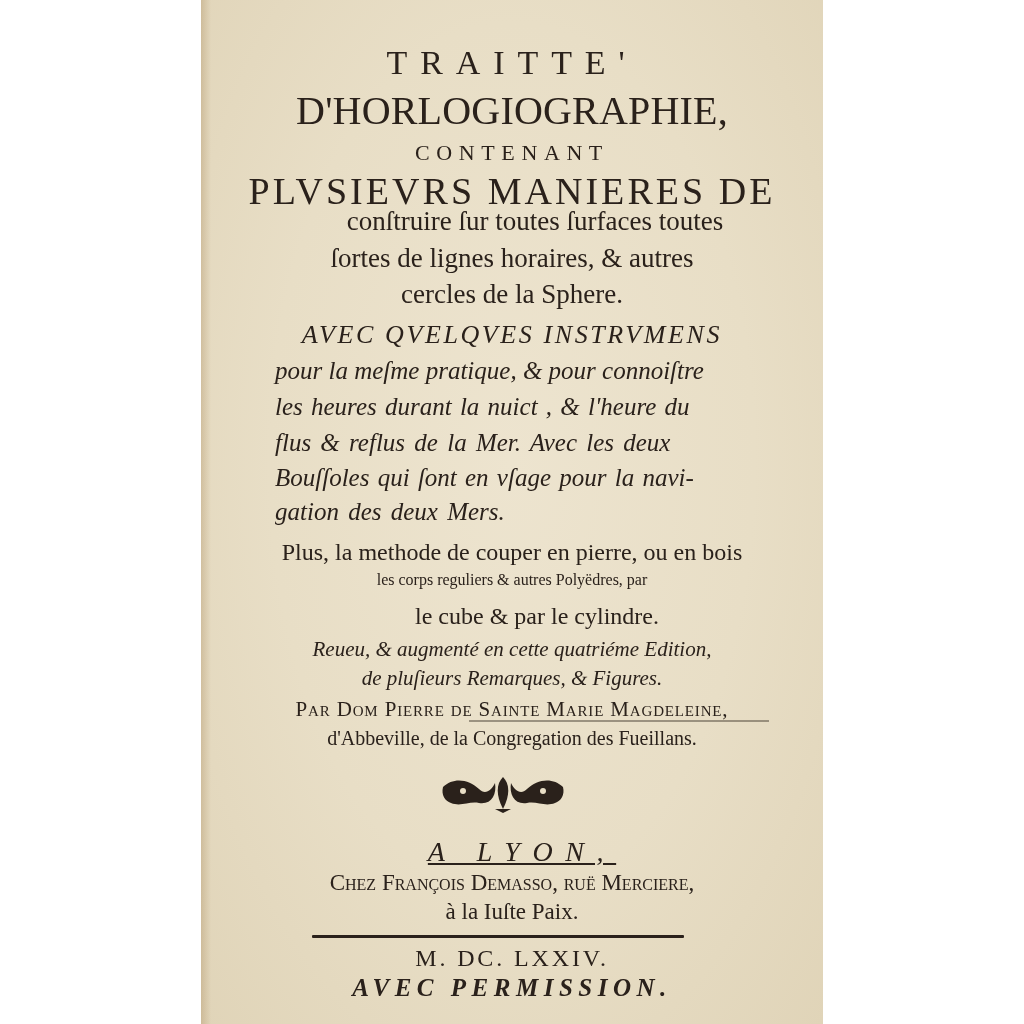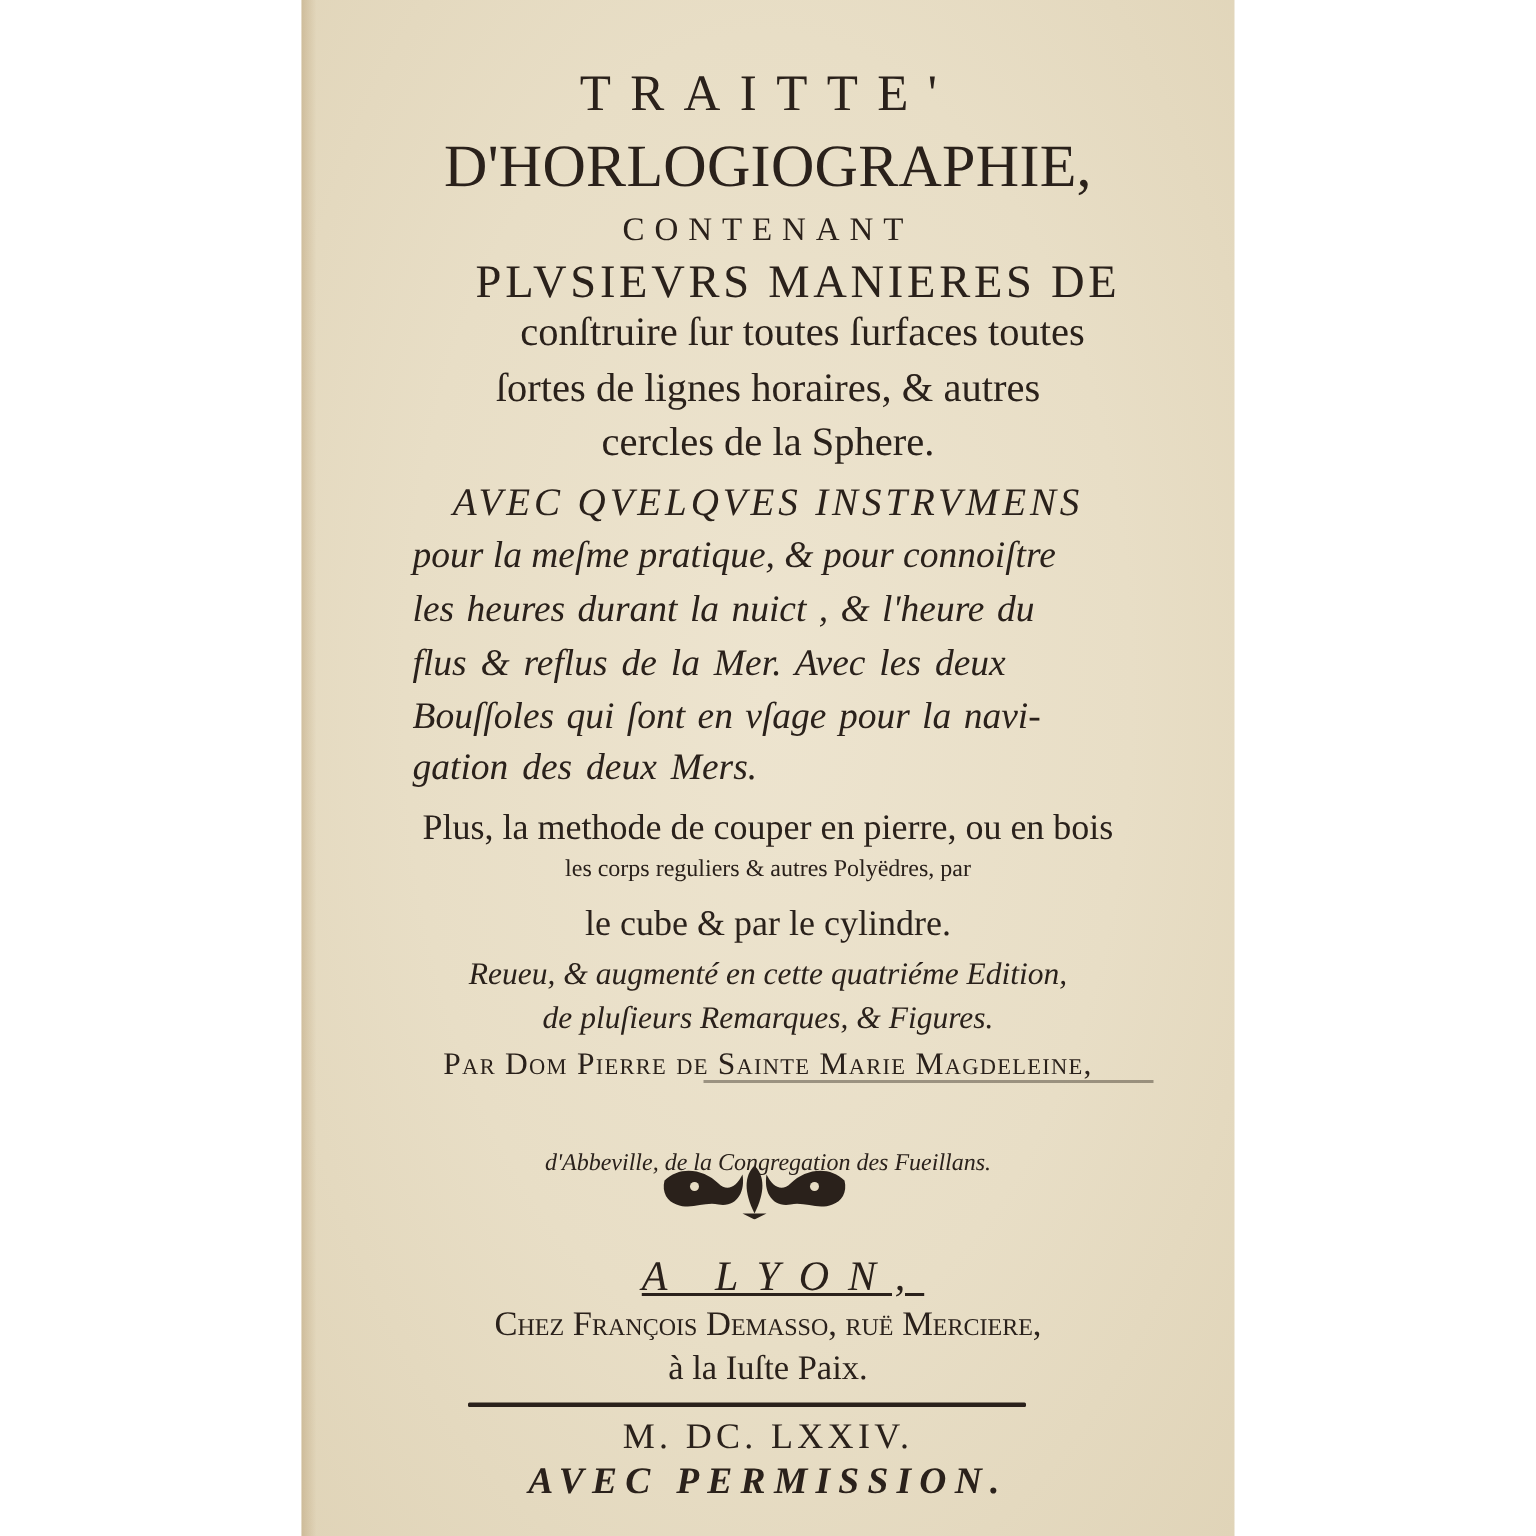--- a/index.html
+++ b/index.html
@@ -23,42 +23,42 @@
   .under { position:absolute; left:268px; top:720px; width:300px; height:2px; background:rgba(60,50,40,0.45); }
 </style>
 </head>
 <body>
 
 <div class="page">
 
   <div class="line" style="top:46px;font-size:34px;letter-spacing:0.38em;padding-left:0;">TRAITTE'</div>
   <div class="line" style="top:91px;font-size:40px;letter-spacing:0.005em;">D'HORLOGIOGRAPHIE,</div>
   <div class="line" style="top:142px;font-size:22px;letter-spacing:0.3em;">CONTENANT</div>
-  <div class="line caps" style="top:172px;font-size:31px;letter-spacing:0.08em;margin-left:20px;">PLVSIEVRS MANIERES DE</div>
+  <div class="line caps" style="top:172px;font-size:38px;letter-spacing:0.08em;">PLVSIEVRS MANIERES DE</div>
   <div class="line" style="top:208px;font-size:27px;padding-left:23px;">conſtruire ſur toutes ſurfaces toutes</div>
   <div class="line" style="top:245px;font-size:27px;">ſortes de lignes horaires, &amp; autres</div>
   <div class="line" style="top:281px;font-size:27px;">cercles de la Sphere.</div>
 
   <div class="line it caps" style="top:322px;font-size:26px;letter-spacing:0.1em;padding-right:4px;">AVEC QVELQVES INSTRVMENS</div>
   <div class="line it" style="top:358px;font-size:25px;left:74px;width:500px;text-align:left;">pour la meſme pratique, &amp; pour connoiſtre</div>
   <div class="line it" style="top:394px;font-size:25px;left:74px;width:500px;text-align:left;word-spacing:2px;">les heures durant la nuict , &amp; l'heure du</div>
   <div class="line it" style="top:430px;font-size:25px;left:74px;width:500px;text-align:left;word-spacing:3px;">flus &amp; reflus de la Mer. Avec les deux</div>
   <div class="line it" style="top:465px;font-size:25px;left:74px;width:500px;text-align:left;word-spacing:2px;">Bouſſoles qui ſont en vſage pour la navi-</div>
   <div class="line it" style="top:499px;font-size:25px;left:74px;width:500px;text-align:left;word-spacing:3px;">gation des deux Mers.</div>
 
   <div class="line" style="top:540px;font-size:24px;">Plus, la methode de couper en pierre, ou en bois</div>
   <div class="line" style="top:572px;font-size:16px;">les corps reguliers &amp; autres Polyëdres, par</div>
-  <div class="line" style="top:604px;font-size:24px;">le cube &amp; par le cylindre.</div>
+  <div class="line" style="top:604px;font-size:24px;margin-left:25px;">le cube &amp; par le cylindre.</div>
 
   <div class="line it" style="top:639px;font-size:21px;">Reueu, &amp; augmenté en cette quatriéme Edition,</div>
   <div class="line it" style="top:668px;font-size:21px;">de pluſieurs Remarques, &amp; Figures.</div>
 
   <div class="line sc" style="top:699px;font-size:21px;letter-spacing:0.04em;">Par Dom Pierre de Sainte Marie Magdeleine,</div>
   <div class="under"></div>
-  <div class="line" style="top:768px;font-size:16px;font-style:italic;">d'Abbeville, de la Congregation des Fueillans.</div>
+  <div class="line" style="top:728px;font-size:20px;">d'Abbeville, de la Congregation des Fueillans.</div>
 
   <svg class="fleuron" viewBox="0 0 128 40">
     <g fill="#2a211b">
       <path d="M4 14 C14 4, 30 6, 40 16 C46 22, 52 18, 56 10 C58 22, 52 32, 40 30 C30 28, 22 34, 12 30 C6 28, 2 22, 4 14 Z"></path>
       <path d="M124 14 C114 4, 98 6, 88 16 C82 22, 76 18, 72 10 C70 22, 76 32, 88 30 C98 28, 106 34, 116 30 C122 28, 126 22, 124 14 Z"></path>
       <path d="M64 4 C70 10, 72 20, 64 36 C56 20, 58 10, 64 4 Z"></path>
       <circle cx="24" cy="18" r="3" fill="#e8dec6"></circle>
       <circle cx="104" cy="18" r="3" fill="#e8dec6"></circle>
       <path d="M56 36 L72 36 L64 40 Z"></path>
     </g>

